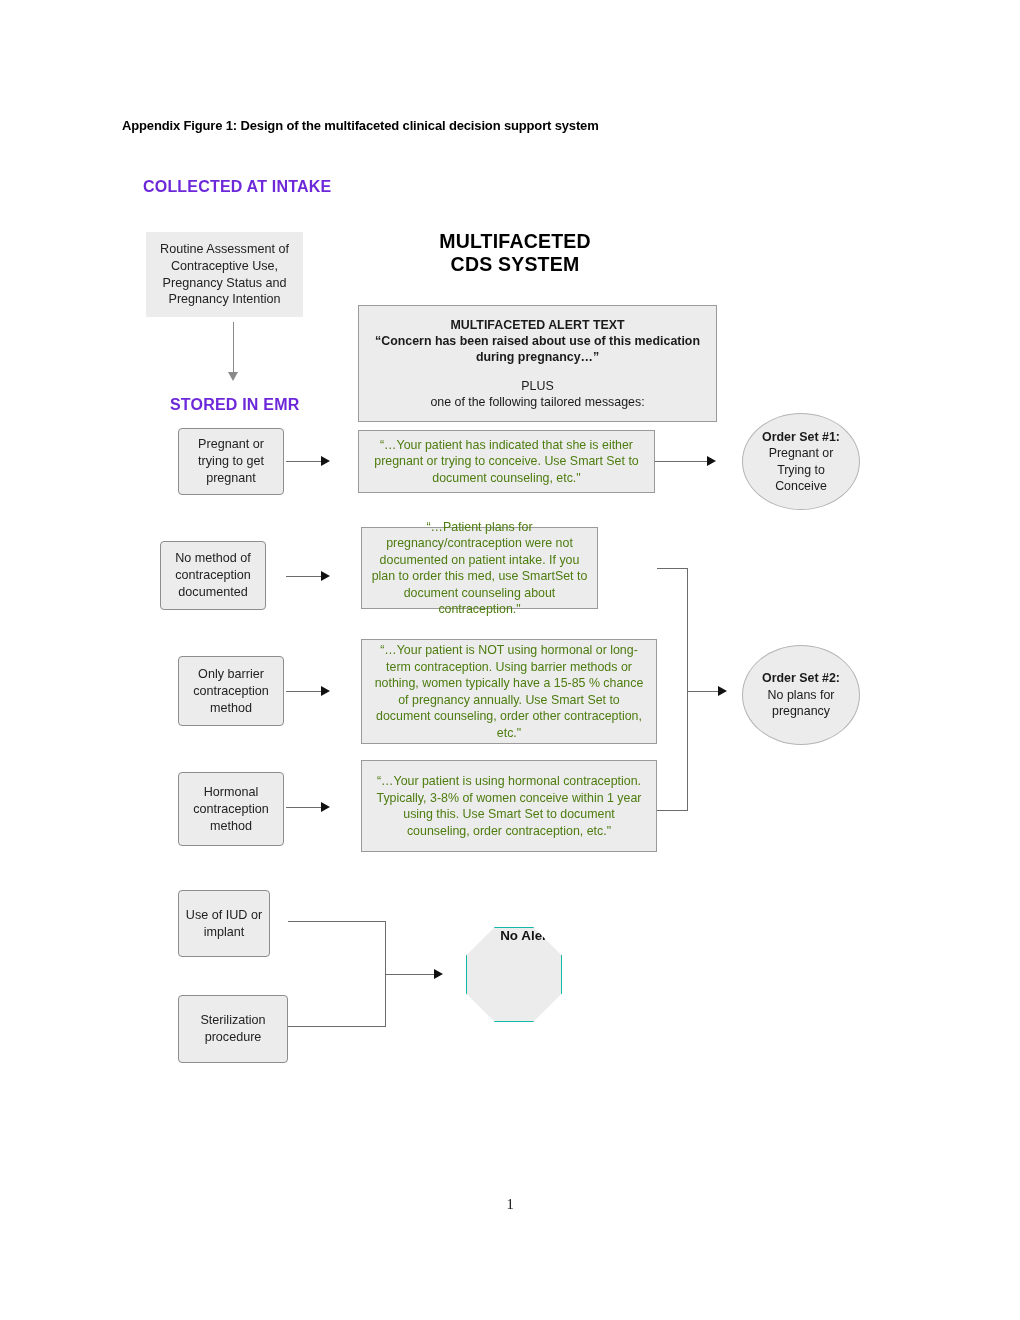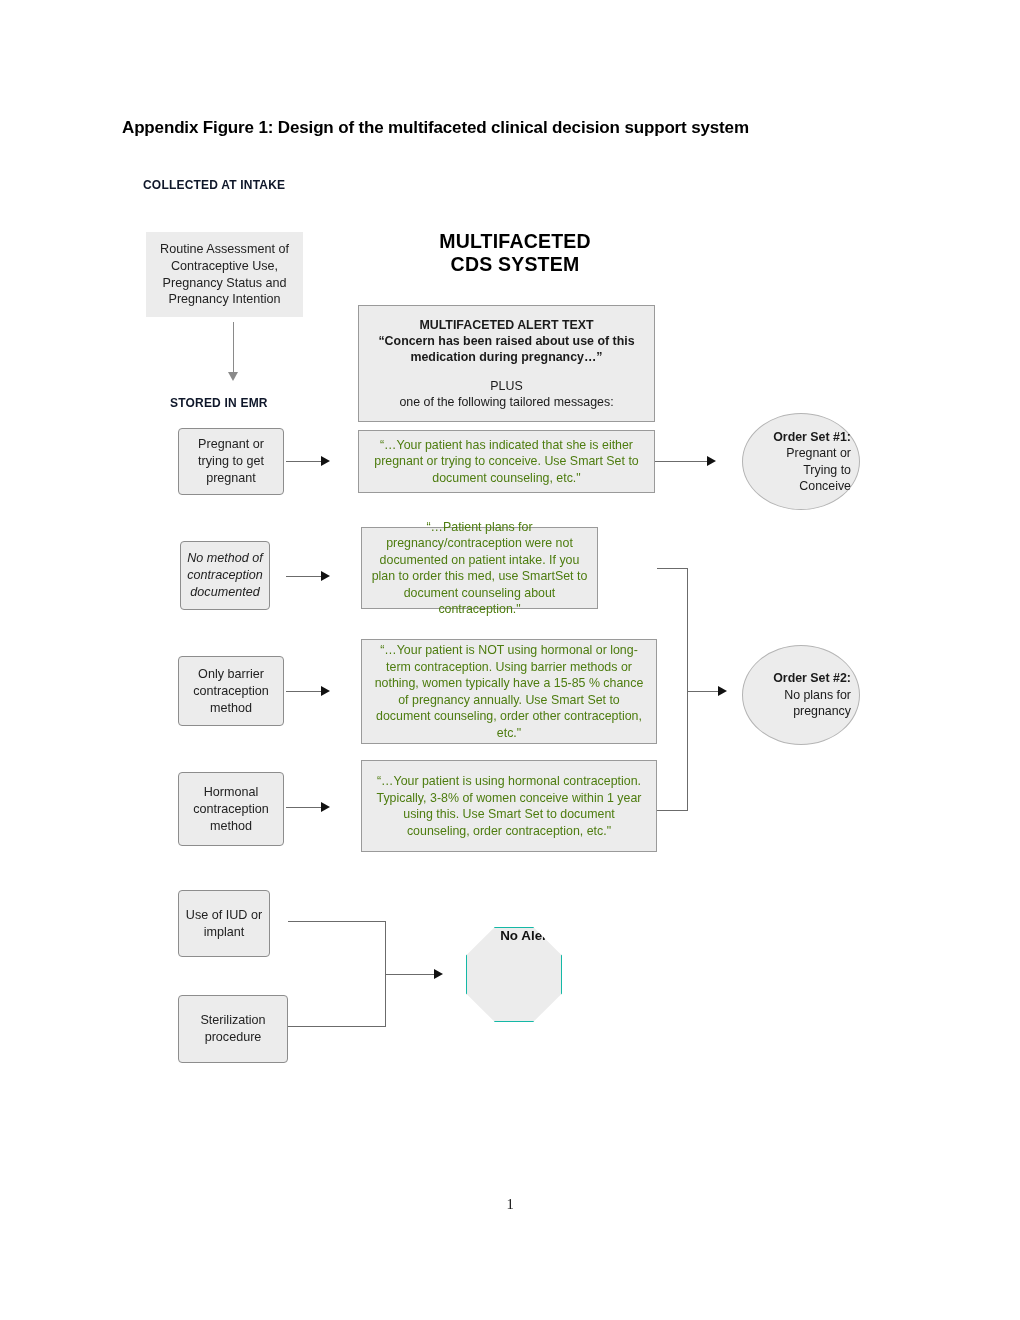--- a/index.html
+++ b/index.html
@@ -21,31 +21,31 @@
     width: 1020px;
     height: 1320px;
     background: #ffffff;
   }
 
   .doc-title {
     position: absolute;
     left: 122px;
     top: 118px;
     width: 760px;
-    font-size: 17px;
+    font-size: 13px;
     font-weight: bold;
     letter-spacing: -0.15px;
     color: #000;
   }
 
   .section-label {
     position: absolute;
-    font-size: 12px;
+    font-size: 16px;
     font-weight: bold;
-    color: #0f172a;
+    color: #6d28d9;
     letter-spacing: 0.2px;
     white-space: nowrap;
   }
   #label-collected { left: 143px; top: 178px; }
   #label-stored    { left: 164px; top: 396px; margin-left: 6px; }
 
   .cds-header {
     position: absolute;
     left: 400px;
     top: 230px;
@@ -92,21 +92,21 @@
   }
   .circle {
     position: absolute;
     background: #ececec;
     border: 1px solid #b4b4b4;
     border-radius: 50%;
     box-sizing: border-box;
     display: flex;
     align-items: center;
     justify-content: center;
-    text-align: right;
+    text-align: center;
   }
   .octagon {
     position: absolute;
     background: #ececec;
     border: 1px solid #14b8a6;
     box-sizing: border-box;
     clip-path: polygon(30% 0%, 70% 0%, 100% 30%, 100% 70%, 70% 100%, 30% 100%, 0% 70%, 0% 30%);
     display: flex;
     align-items: flex-start;
     justify-content: center;
@@ -214,21 +214,21 @@
     <div>CDS SYSTEM</div>
   </div>
 
   <div class="box-plain" style="left:146px; top:232px; width:157px; height:85px;">
     <span class="intake-text">Routine Assessment of Contraceptive Use, Pregnancy Status and Pregnancy Intention</span>
   </div>
 
   <div class="vline" style="left:233px; top:322px; height:52px;"></div>
   <div class="arrow-d" style="left:228px; top:372px;"></div>
 
-  <div class="box-sharp" style="left:358px; top:305px; width:297px; height:117px;">
+  <div class="box-sharp" style="left:358px; top:305px; width:359px; height:117px;">
     <span class="alert-text">
       <span class="hd">MULTIFACETED ALERT TEXT</span>
       <span class="quote">“Concern has been raised about use of this medication during pregnancy…”</span>
       <span class="gap"></span>
       <span class="plus">PLUS</span>
       <span class="plus">one of the following tailored messages:</span>
     </span>
   </div>
 
   <div class="box-round" style="left:178px; top:428px; width:106px; height:67px;">
@@ -244,21 +244,21 @@
   <div class="hline" style="left:655px; top:461px; width:53px;"></div>
   <div class="arrow-r" style="left:707px; top:456px;"></div>
 
   <div class="circle" style="left:742px; top:413px; width:118px; height:97px;">
     <span class="circle-text">
       <span class="hd">Order Set #1:</span>
       <span>Pregnant or Trying to Conceive</span>
     </span>
   </div>
 
-  <div class="box-round" style="left:180px; top:541px; width:90px; height:69px;font-style:italic;">
+  <div class="box-round" style="left:160px; top:541px; width:106px; height:69px;">
     <span class="cond-text">No method of contraception documented</span>
   </div>
   <div class="hline" style="left:286px; top:576px; width:36px;"></div>
   <div class="arrow-r" style="left:321px; top:571px;"></div>
 
   <div class="box-sharp" style="left:361px; top:527px; width:237px; height:82px;">
     <span class="msg-text">“…Patient plans for pregnancy/contraception were not documented on patient intake. If you plan to order this med, use SmartSet to document counseling about contraception."</span>
   </div>
 
   <div class="box-round" style="left:178px; top:656px; width:106px; height:70px;">

